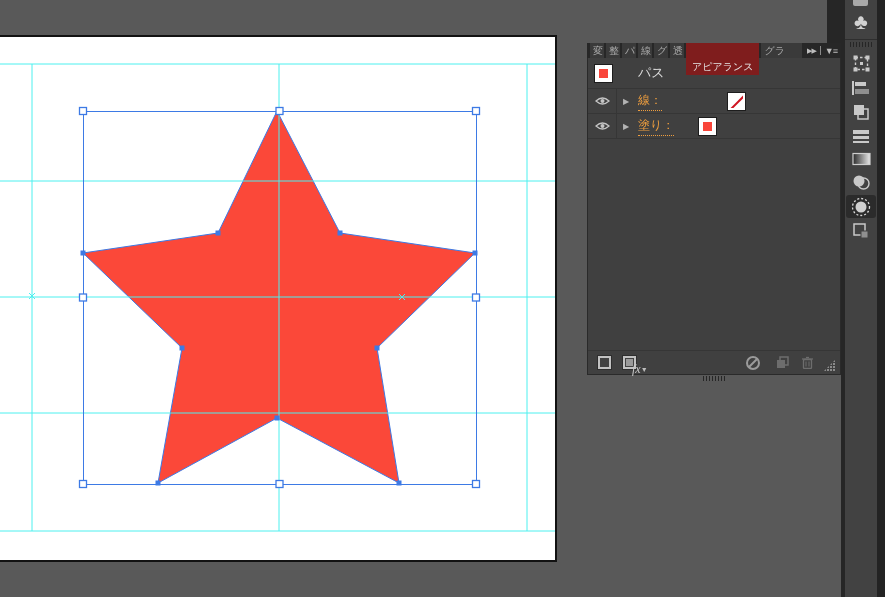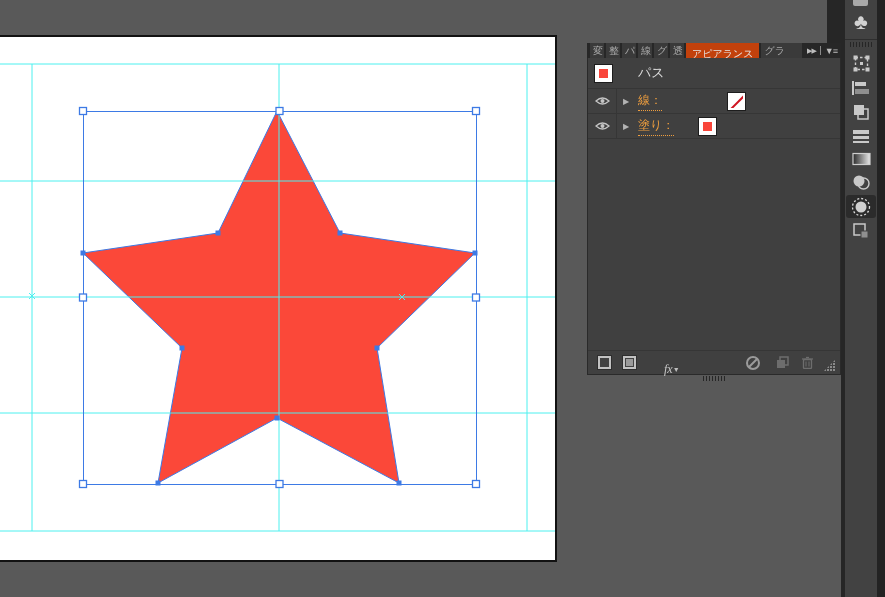--- a/index.html
+++ b/index.html
@@ -25,21 +25,21 @@
   .club{font-size:21px;color:#d2d2d2;line-height:1;}
   .partial-icon{position:absolute;left:853px;top:-7px;width:15px;height:13px;background:#a9a9a9;border-radius:2px;}
 
   
   .panel{position:absolute;left:587px;top:43px;width:254px;}
   .tabbar{height:15px;background:#272727;display:flex;align-items:stretch;padding-left:3px;box-sizing:border-box;}
   .tab{font-size:10px;line-height:15px;padding:0 3px;margin-right:2px;background:#3a3a3a;color:#a9a9a9;
        overflow:hidden;white-space:nowrap;box-sizing:border-box;}
   .tab.narrow{width:14px;}
   .tab.med{width:41px;}
-  .tab.active{background:#c2410c;color:#e6e6e6;padding:3px 6px;}
+  .tab.active{background:#7f1d1d;color:#e6e6e6;padding:16px 6px;}
   .tab-tail{margin-left:auto;display:flex;align-items:center;color:#bdbdbd;padding-right:4px;gap:4px;}
   .tab-tail .ff{font-size:7px;letter-spacing:-1px;}
   .tab-tail .bar{width:1px;height:9px;background:#8a8a8a;}
   .tab-tail .menu{font-size:9px;letter-spacing:-1px;}
 
   .panel-body{background:#404040;border:1px solid #2a2a2a;border-top:none;height:317px;
               box-sizing:border-box;display:flex;flex-direction:column;}
   .prow{border-bottom:1px solid #363636;display:flex;align-items:center;position:relative;}
   .row-title{height:30px;}
   .row-item{height:24px;}
@@ -158,21 +158,21 @@
         <span class="lbl-link">塗り：</span>
         <span class="swatch-box swatch-red"></span>
       </div>
 
 
       <div class="spacer"></div>
 
       <div class="footer">
         <span class="sq-icon abs" style="left:10px;"></span>
         <span class="sq-icon fill-version abs" style="left:35px;"></span>
-        <span class="fx abs" style="left:76px;margin-top:14px;"><span>fx</span><small>▼</small></span>
+        <span class="fx abs" style="left:44px;margin-top:14px;"><span>fx</span><small>▼</small></span>
         <span class="no-icon abs" style="left:158px;"></span>
         <svg class="abs" style="left:188px;" width="13" height="13" viewBox="0 0 13 13">
           <rect x="1" y="4" width="8" height="8" fill="#6d6d6d"></rect>
           <path d="M4 4 V1 H12 V9 H9" fill="none" stroke="#6d6d6d" stroke-width="1.5"></path>
         </svg>
         <svg class="abs" style="left:213px;" width="13" height="13" viewBox="0 0 13 13">
           <rect x="2.5" y="3.5" width="8" height="9" rx="1" fill="none" stroke="#6d6d6d" stroke-width="1.3"></rect>
           <line x1="1" y1="3" x2="12" y2="3" stroke="#6d6d6d" stroke-width="1.3"></line>
           <line x1="5" y1="1.5" x2="8" y2="1.5" stroke="#6d6d6d" stroke-width="1.3"></line>
           <line x1="5" y1="5.5" x2="5" y2="10.5" stroke="#6d6d6d" stroke-width="1"></line>

